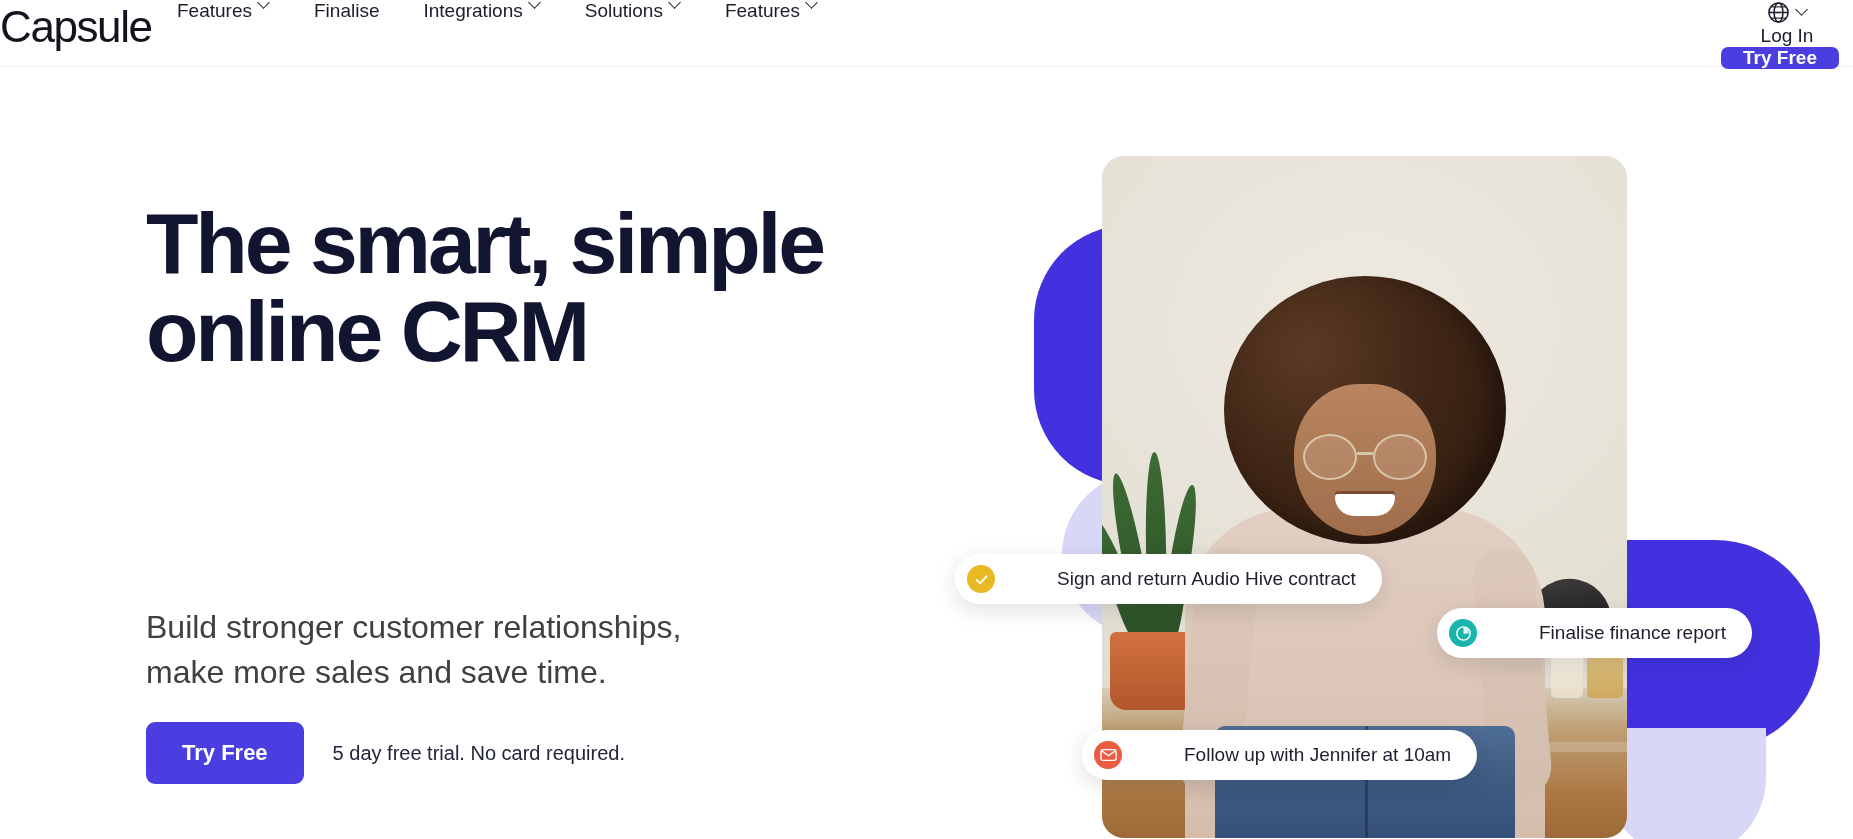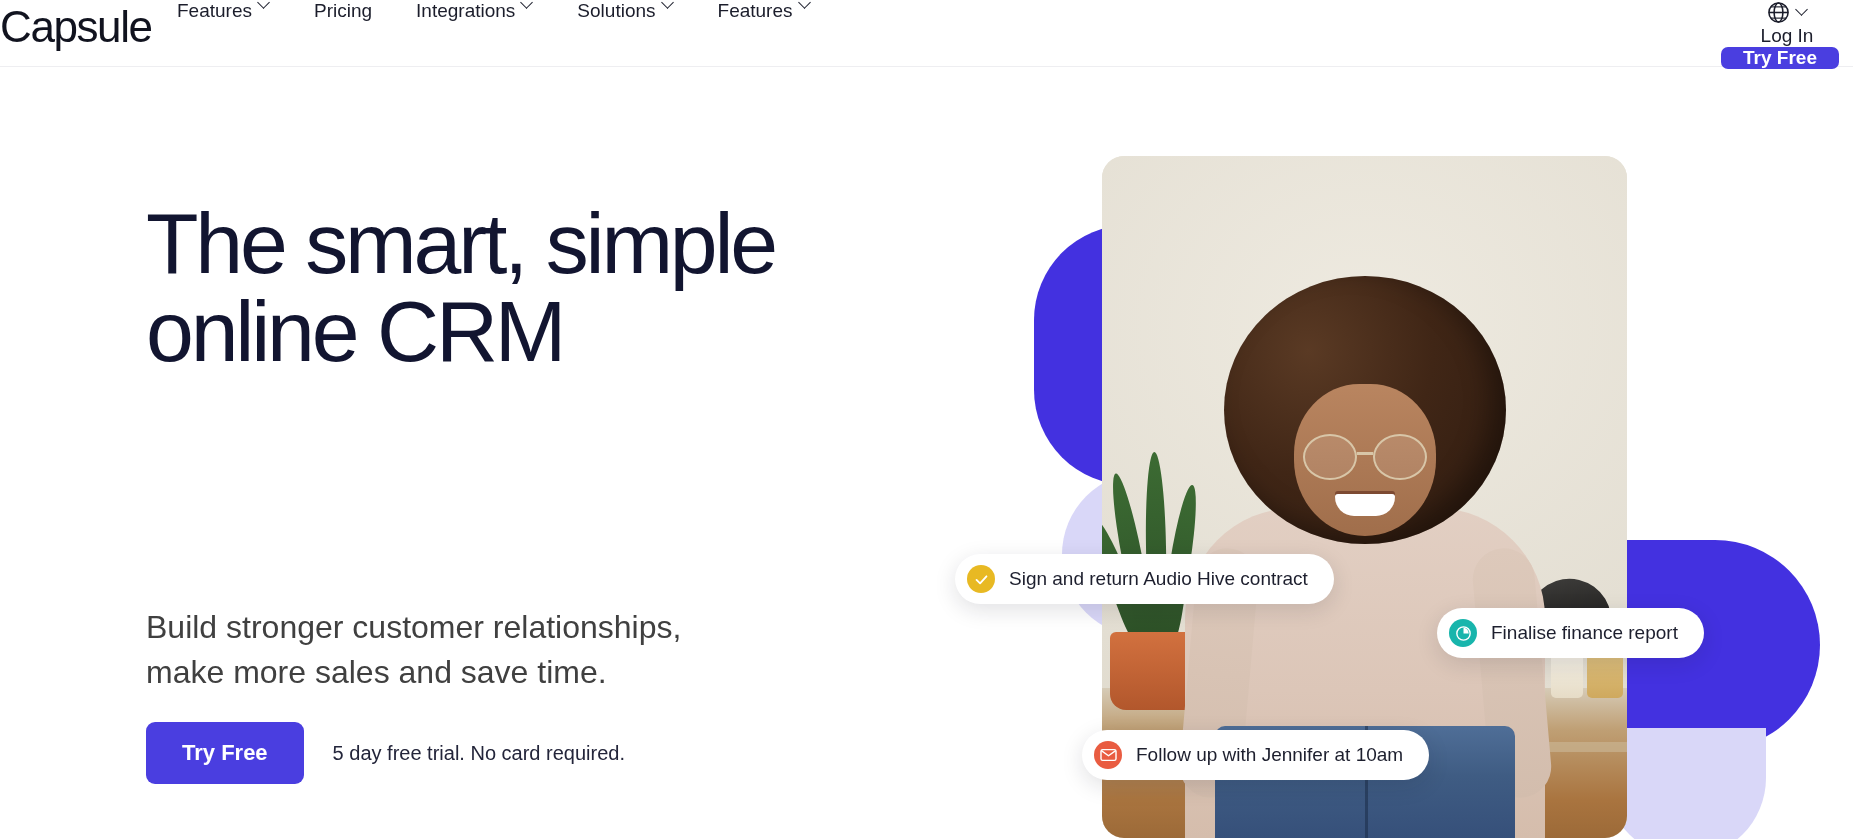--- a/index.html
+++ b/index.html
@@ -77,21 +77,21 @@
   
   .hero-left {
     position: absolute; left: 146px; top: 200px;
     width: 720px;
   }
   .headline {
     font-size: 86px;
     line-height: 1.02;
     letter-spacing: -3.2px;
     color: #121530;
-    font-weight: 400;
+    font-weight: 700;
     white-space: pre-line;
   }
   .subhead {
     position: absolute; left: 146px; top: 605px;
     width: 560px;
     font-size: 32px;
     line-height: 1.42;
     color: #404040;
     white-space: pre-line;
   }
@@ -293,20 +293,21 @@
   .pill {
     position: absolute;
     display: flex; align-items: center;
     background: #ffffff;
     border-radius: 36px;
     height: 50px;
     padding: 0 26px 0 12px;
     box-shadow: 0 6px 22px rgba(20,20,40,.13);
     white-space: nowrap;
     z-index: 20;
+    gap: 48px;
   }
   .pill-ico {
     width: 28px; height: 28px; border-radius: 50%;
     display: flex; align-items: center; justify-content: center;
     margin-right: 14px; flex: 0 0 auto;
   }
   .pill-txt { font-size: 19px; color: #1d1f2e; }
   .pill-1 { left: 955px; top: 554px; }
   .pill-2 { left: 1437px; top: 608px; }
   .pill-3 { left: 1082px; top: 730px; }
@@ -322,21 +323,21 @@
   <div class="brand">Capsule</div>
 
   <div class="nav-links">
 
     <div class="nav-item">
       <span>Features</span>
       <span class="chev"></span>
     </div>
 
     <div class="nav-item">
-      <span>Pricing</span>
+      <span>Finalise</span>
     </div>
 
     <div class="nav-item">
       <span>Integrations</span>
       <span class="chev"></span>
     </div>
 
     <div class="nav-item">
       <span>Solutions</span>
       <span class="chev"></span>

